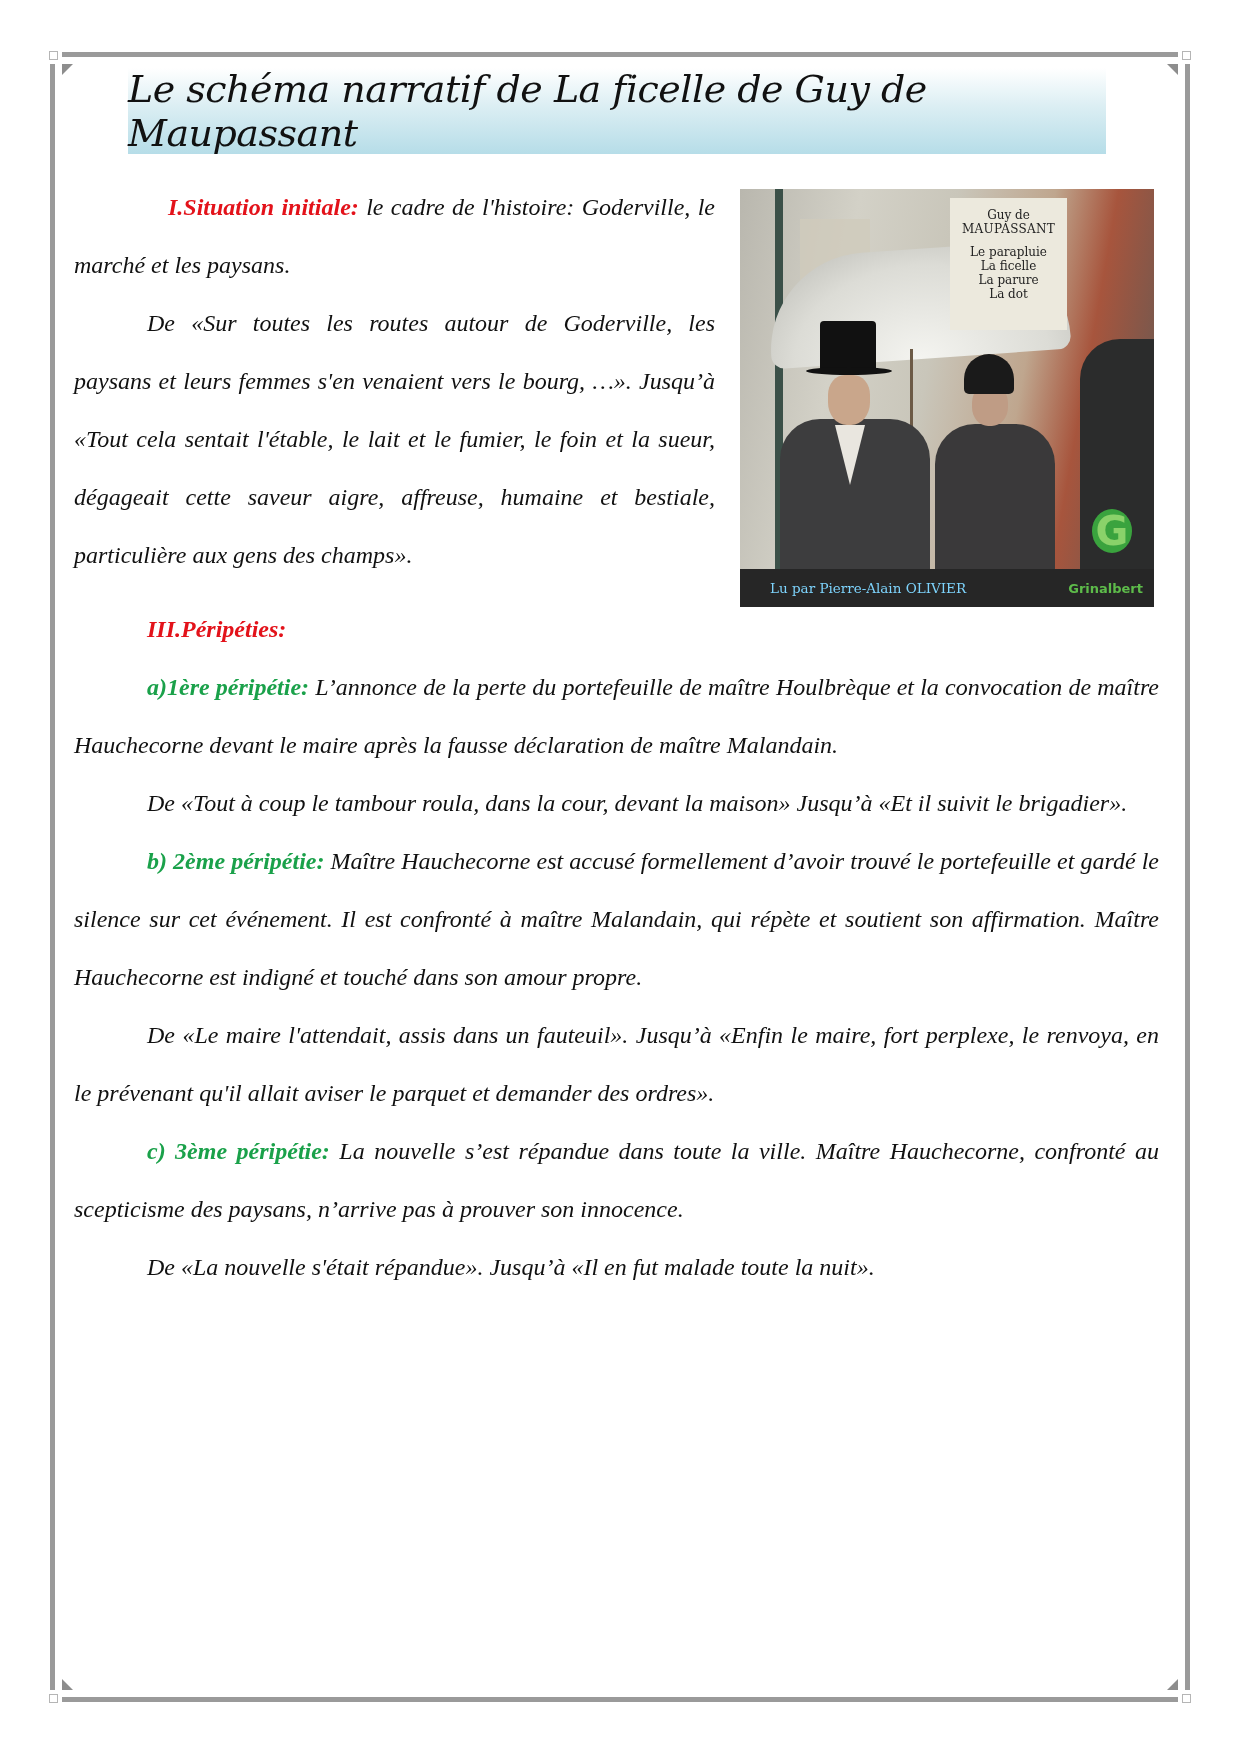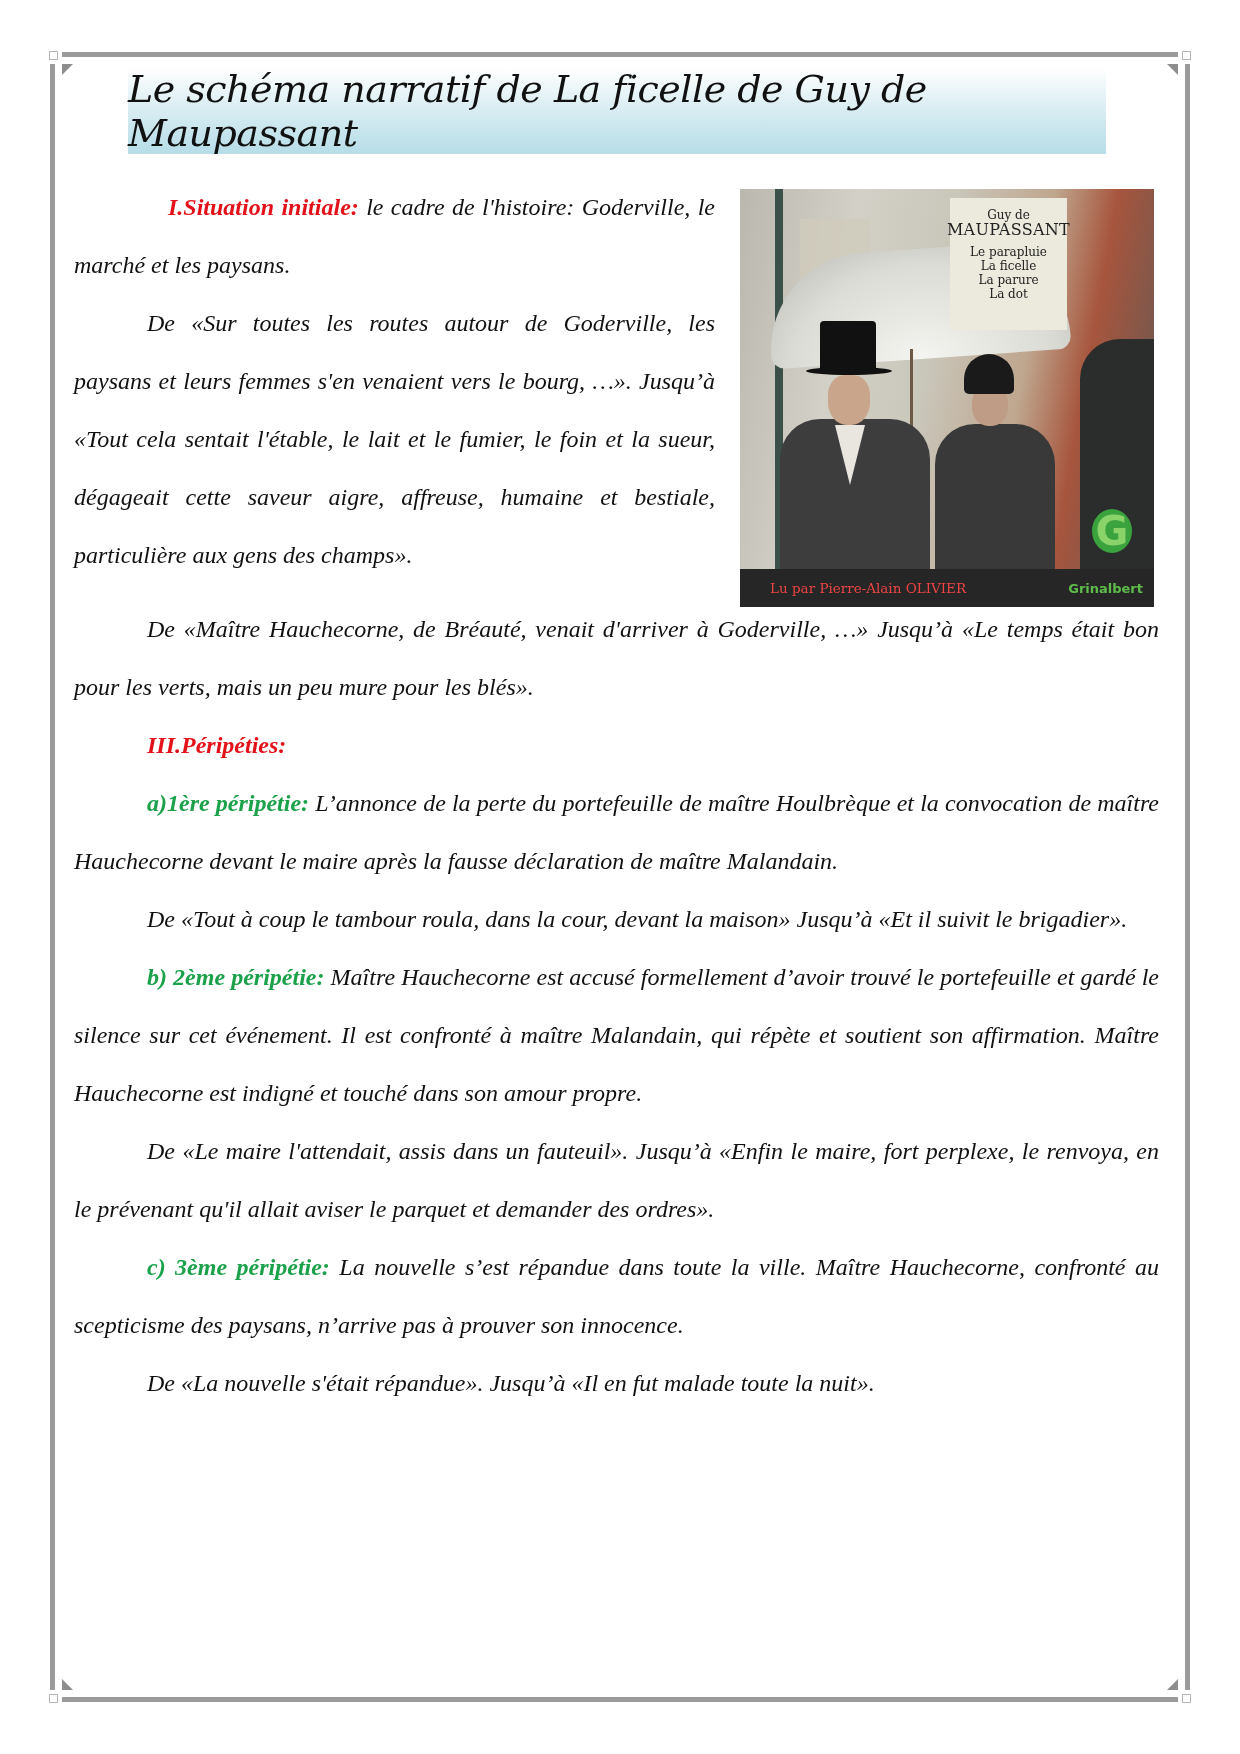--- a/index.html
+++ b/index.html
@@ -47,28 +47,28 @@
     .cover .man-body { position: absolute; left: 40px; top: 230px; width: 150px; height: 160px; background: #3d3d3e; border-radius: 40px 40px 0 0; }
     .cover .man-shirt { position: absolute; left: 95px; top: 236px; width: 30px; height: 60px; background: #e9e6df; clip-path: polygon(0 0, 100% 0, 50% 100%); }
     .cover .woman-hat { position: absolute; left: 224px; top: 165px; width: 50px; height: 40px; background: #1a1a1a; border-radius: 30px 30px 6px 6px; }
     .cover .woman-face { position: absolute; left: 232px; top: 195px; width: 36px; height: 42px; background: #bf9c85; border-radius: 45%; }
     .cover .woman-body { position: absolute; left: 195px; top: 235px; width: 120px; height: 150px; background: #3a393a; border-radius: 40px 40px 0 0; }
     .cover .right-figure { position: absolute; left: 340px; top: 150px; width: 90px; height: 240px; background: #2b2c2c; border-radius: 40px 0 0 0; }
     .cover .textbox { position: absolute; left: 210px; top: 9px; width: 117px; height: 132px; background: #ece9dd;
                       display: flex; flex-direction: column; align-items: center; padding-top: 10px; box-sizing: border-box;
                       font-family: "DejaVu Serif", serif; color: #222; }
     .cover .textbox .auth1 { font-size: 12px; line-height: 14px; }
-    .cover .textbox .auth2 { font-size: 16px; line-height: 15px; letter-spacing: 0.3px; }
+    .cover .textbox .auth2 { font-size: 12px; line-height: 15px; letter-spacing: 0.3px; }
     .cover .textbox .titles { margin-top: 8px; text-align: center; font-size: 12px; line-height: 14px; }
     .cover .glogo { position: absolute; left: 352px; top: 320px; width: 40px; height: 44px; border-radius: 50%;
                     background: #3aa33e; color: #8ad26a; font: bold 40px "DejaVu Sans", sans-serif;
                     display: flex; align-items: center; justify-content: center; }
     .cover .footer { position: absolute; left: 0; bottom: 0; width: 419px; height: 38px; background: #262626;
                      display: flex; align-items: center; justify-content: space-between; padding: 0 16px 0 30px; box-sizing: border-box; }
-    .cover .footer .reader { font-family: "DejaVu Serif", serif; font-size: 13.5px; color: #ef4444; }
+    .cover .footer .reader { font-family: "DejaVu Serif", serif; font-size: 13.5px; color: #7dd3fc; }
     .cover .footer .publisher { font-family: "DejaVu Sans", sans-serif; font-size: 13px; color: #5dbb4a; font-weight: bold; }
 
     
     .text { position: absolute; font-family: "Liberation Serif", serif; font-style: italic; font-size: 24px; line-height: 58px; }
     .text p { margin: 0; text-align: justify; }
     .indent { text-indent: 73px; }
     .h-red { color: #e3121a; font-weight: bold; }
     .h-green { color: #1aa14a; font-weight: bold; }
     .col-narrow { left: 74px; top: 178px; width: 641px; }
     .col-wide { left: 74px; top: 600px; width: 1085px; }
@@ -126,21 +126,20 @@
     <span class="publisher">Grinalbert</span>
   </div>
 </div>
 
 <div class="text col-narrow">
   <p style="text-indent:94px"><span class="h-red">I.Situation initiale:</span><span> le cadre de l'histoire: Goderville, le marché et les paysans.</span></p>
   <p class="indent">De «Sur toutes les routes autour de Goderville, les paysans et leurs femmes s'en venaient vers le bourg, …». Jusqu’à «Tout cela sentait l'étable, le lait et le fumier, le foin et la sueur, dégageait cette saveur aigre, affreuse, humaine et bestiale, particulière aux gens des champs».</p>
 </div>
 
 <div class="text col-wide">
-  <p class="indent">De «Maître Hauchecorne, de Bréauté, venait d'arriver à Goderville, …» Jusqu’à «Le temps était bon pour les verts, mais un peu mure pour les blés».</p>
   <p class="indent"><span class="h-red">III.Péripéties:</span></p>
 
   <p class="indent"><span class="h-green">a)1ère péripétie:</span><span> L’annonce de la perte du portefeuille de maître Houlbrèque et la convocation de maître Hauchecorne devant le maire après la fausse déclaration de maître Malandain.</span></p>
   <p class="indent">De «Tout à coup le tambour roula, dans la cour, devant la maison» Jusqu’à «Et il suivit le brigadier».</p>
 
   <p class="indent"><span class="h-green">b) 2ème péripétie:</span><span> Maître Hauchecorne est accusé formellement d’avoir trouvé le portefeuille et gardé le silence sur cet événement. Il est confronté à maître Malandain, qui répète et soutient son affirmation. Maître Hauchecorne est indigné et touché dans son amour propre.</span></p>
   <p class="indent">De «Le maire l'attendait, assis dans un fauteuil». Jusqu’à «Enfin le maire, fort perplexe, le renvoya, en le prévenant qu'il allait aviser le parquet et demander des ordres».</p>
 
   <p class="indent"><span class="h-green">c) 3ème péripétie:</span><span> La nouvelle s’est répandue dans toute la ville. Maître Hauchecorne, confronté au scepticisme des paysans, n’arrive pas à prouver son innocence.</span></p>
   <p class="indent">De «La nouvelle s'était répandue». Jusqu’à «Il en fut malade toute la nuit».</p>

